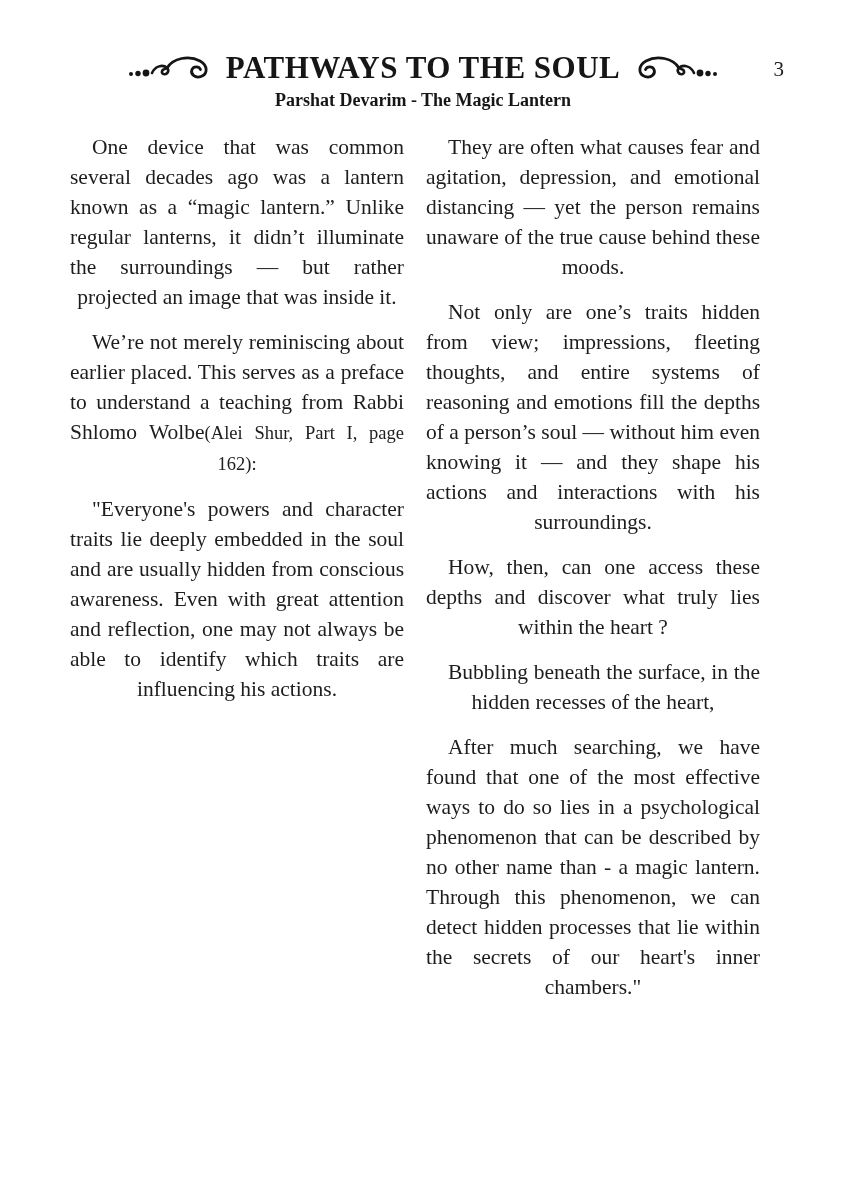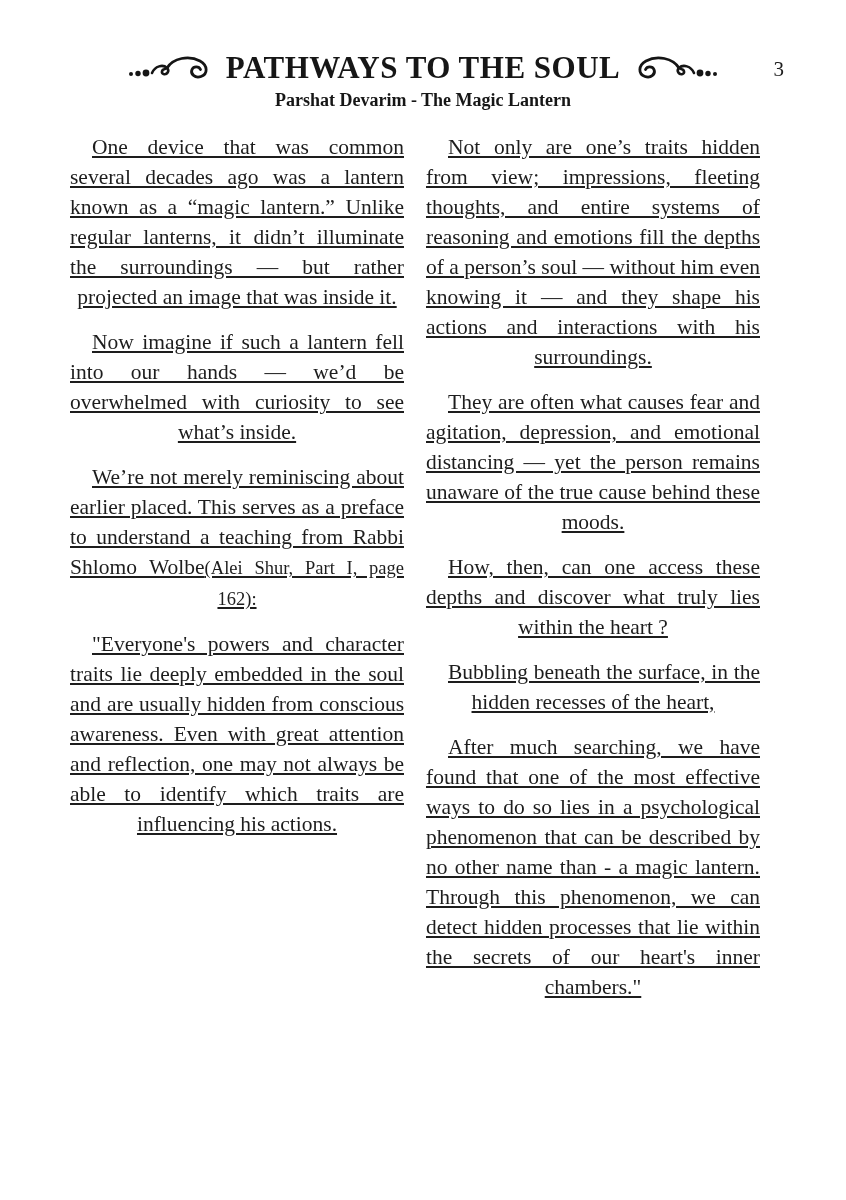--- a/index.html
+++ b/index.html
@@ -56,21 +56,20 @@
     font-weight: bold;
     font-size: 28px;
     margin-top: 31px;
     color: #141414;
   }
   .columns {
     display: flex;
     gap: 22px;
     padding: 0 86px 0 70px;
     margin-top: 21px;
-    text-decoration: underline;
   }
   .col {
     width: 335px;
     box-sizing: border-box;
   }
   .col p {
     margin: 0 0 15px 0;
     font-size: 21.5px;
     line-height: 30px;
     text-align: justify;
@@ -122,26 +121,25 @@
         </svg>
       </span>
     </div>
     <div class="subtitle">Parshat Devarim - The Magic Lantern</div>
   </div>
 
 
   <div class="columns">
     <div class="col">
       <p><span>One device that was common several decades ago was a lantern known as a “magic lantern.” Unlike regular lanterns, it didn’t illuminate the surroundings — but rather projected an image that was inside it.</span></p>
-      <p><span>Now imagine if such a lantern fell into our hands — we’d be overwhelmed with curiosity to see what’s inside.</span></p>
       <p><span>We’re not merely reminiscing about earlier placed. This serves as a preface to understand a teaching from Rabbi Shlomo Wolbe</span><span class="note">(Alei Shur, Part I, page 162):</span></p>
       <p><span>"Everyone's powers and character traits lie deeply embedded in the soul and are usually hidden from conscious awareness. Even with great attention and reflection, one may not always be able to identify which traits are influencing his actions.</span></p>
     </div>
     <div class="col">
+      <p><span>They are often what causes fear and agitation, depression, and emotional distancing — yet the person remains unaware of the true cause behind these moods.</span></p>
       <p><span>Not only are one’s traits hidden from view; impressions, fleeting thoughts, and entire systems of reasoning and emotions fill the depths of a person’s soul — without him even knowing it — and they shape his actions and interactions with his surroundings.</span></p>
-      <p><span>They are often what causes fear and agitation, depression, and emotional distancing — yet the person remains unaware of the true cause behind these moods.</span></p>
       <p><span>How, then, can one access these depths and discover what truly lies within the heart ?</span></p>
       <p><span>Bubbling beneath the surface, in the hidden recesses of the heart,</span></p>
       <p><span>After much searching, we have found that one of the most effective ways to do so lies in a psychological phenomenon that can be described by no other name than - a magic lantern. Through this phenomenon, we can detect hidden processes that lie within the secrets of our heart's inner chambers."</span></p>
     </div>
   </div>
 
 </div>
 
 </body></html>

